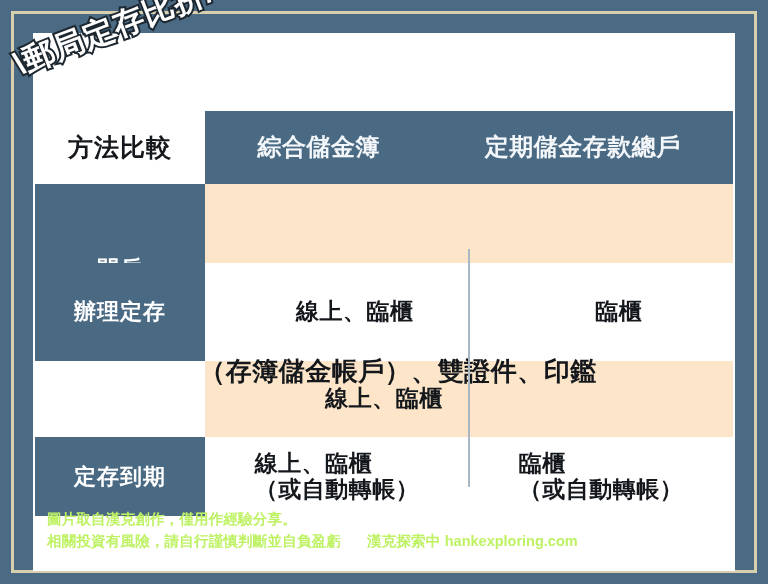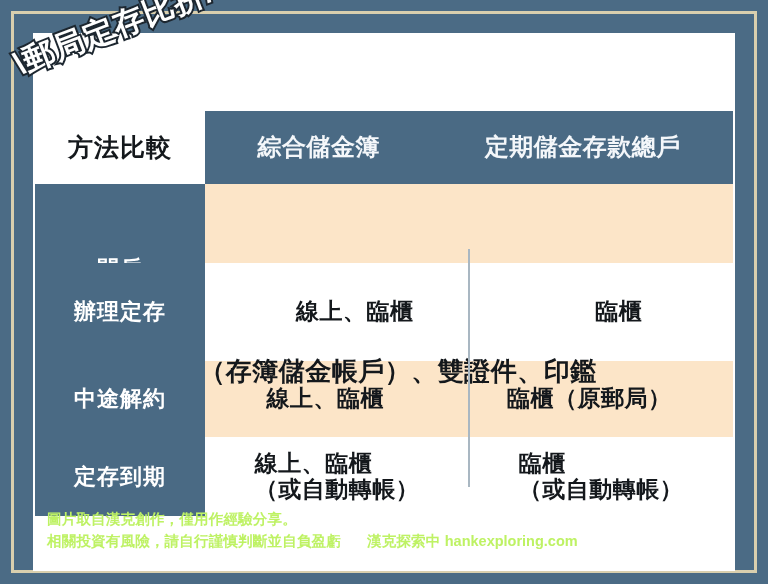--- a/index.html
+++ b/index.html
@@ -251,23 +251,21 @@
 
     <div class="trow row-2">
       <div class="band-white"></div>
       <div class="cell-label">辦理定存</div>
       <div class="cell-data">線上、臨櫃</div>
       <div class="cell-data">臨櫃</div>
     </div>
 
     <div class="trow row-3">
       <div class="band-orange"></div>
-      <div class="cell-label">中途解約</div>
       <div class="cell-data">線上、臨櫃</div>
-      <div class="cell-data">臨櫃（原郵局）</div>
     </div>
 
     <div class="trow row-4">
       <div class="band-white"></div>
       <div class="cell-label">定存到期</div>
       <div class="cell-data">線上、臨櫃<br>（或自動轉帳）</div>
       <div class="cell-data">臨櫃<br>（或自動轉帳）</div>
     </div>
 
   </div>

